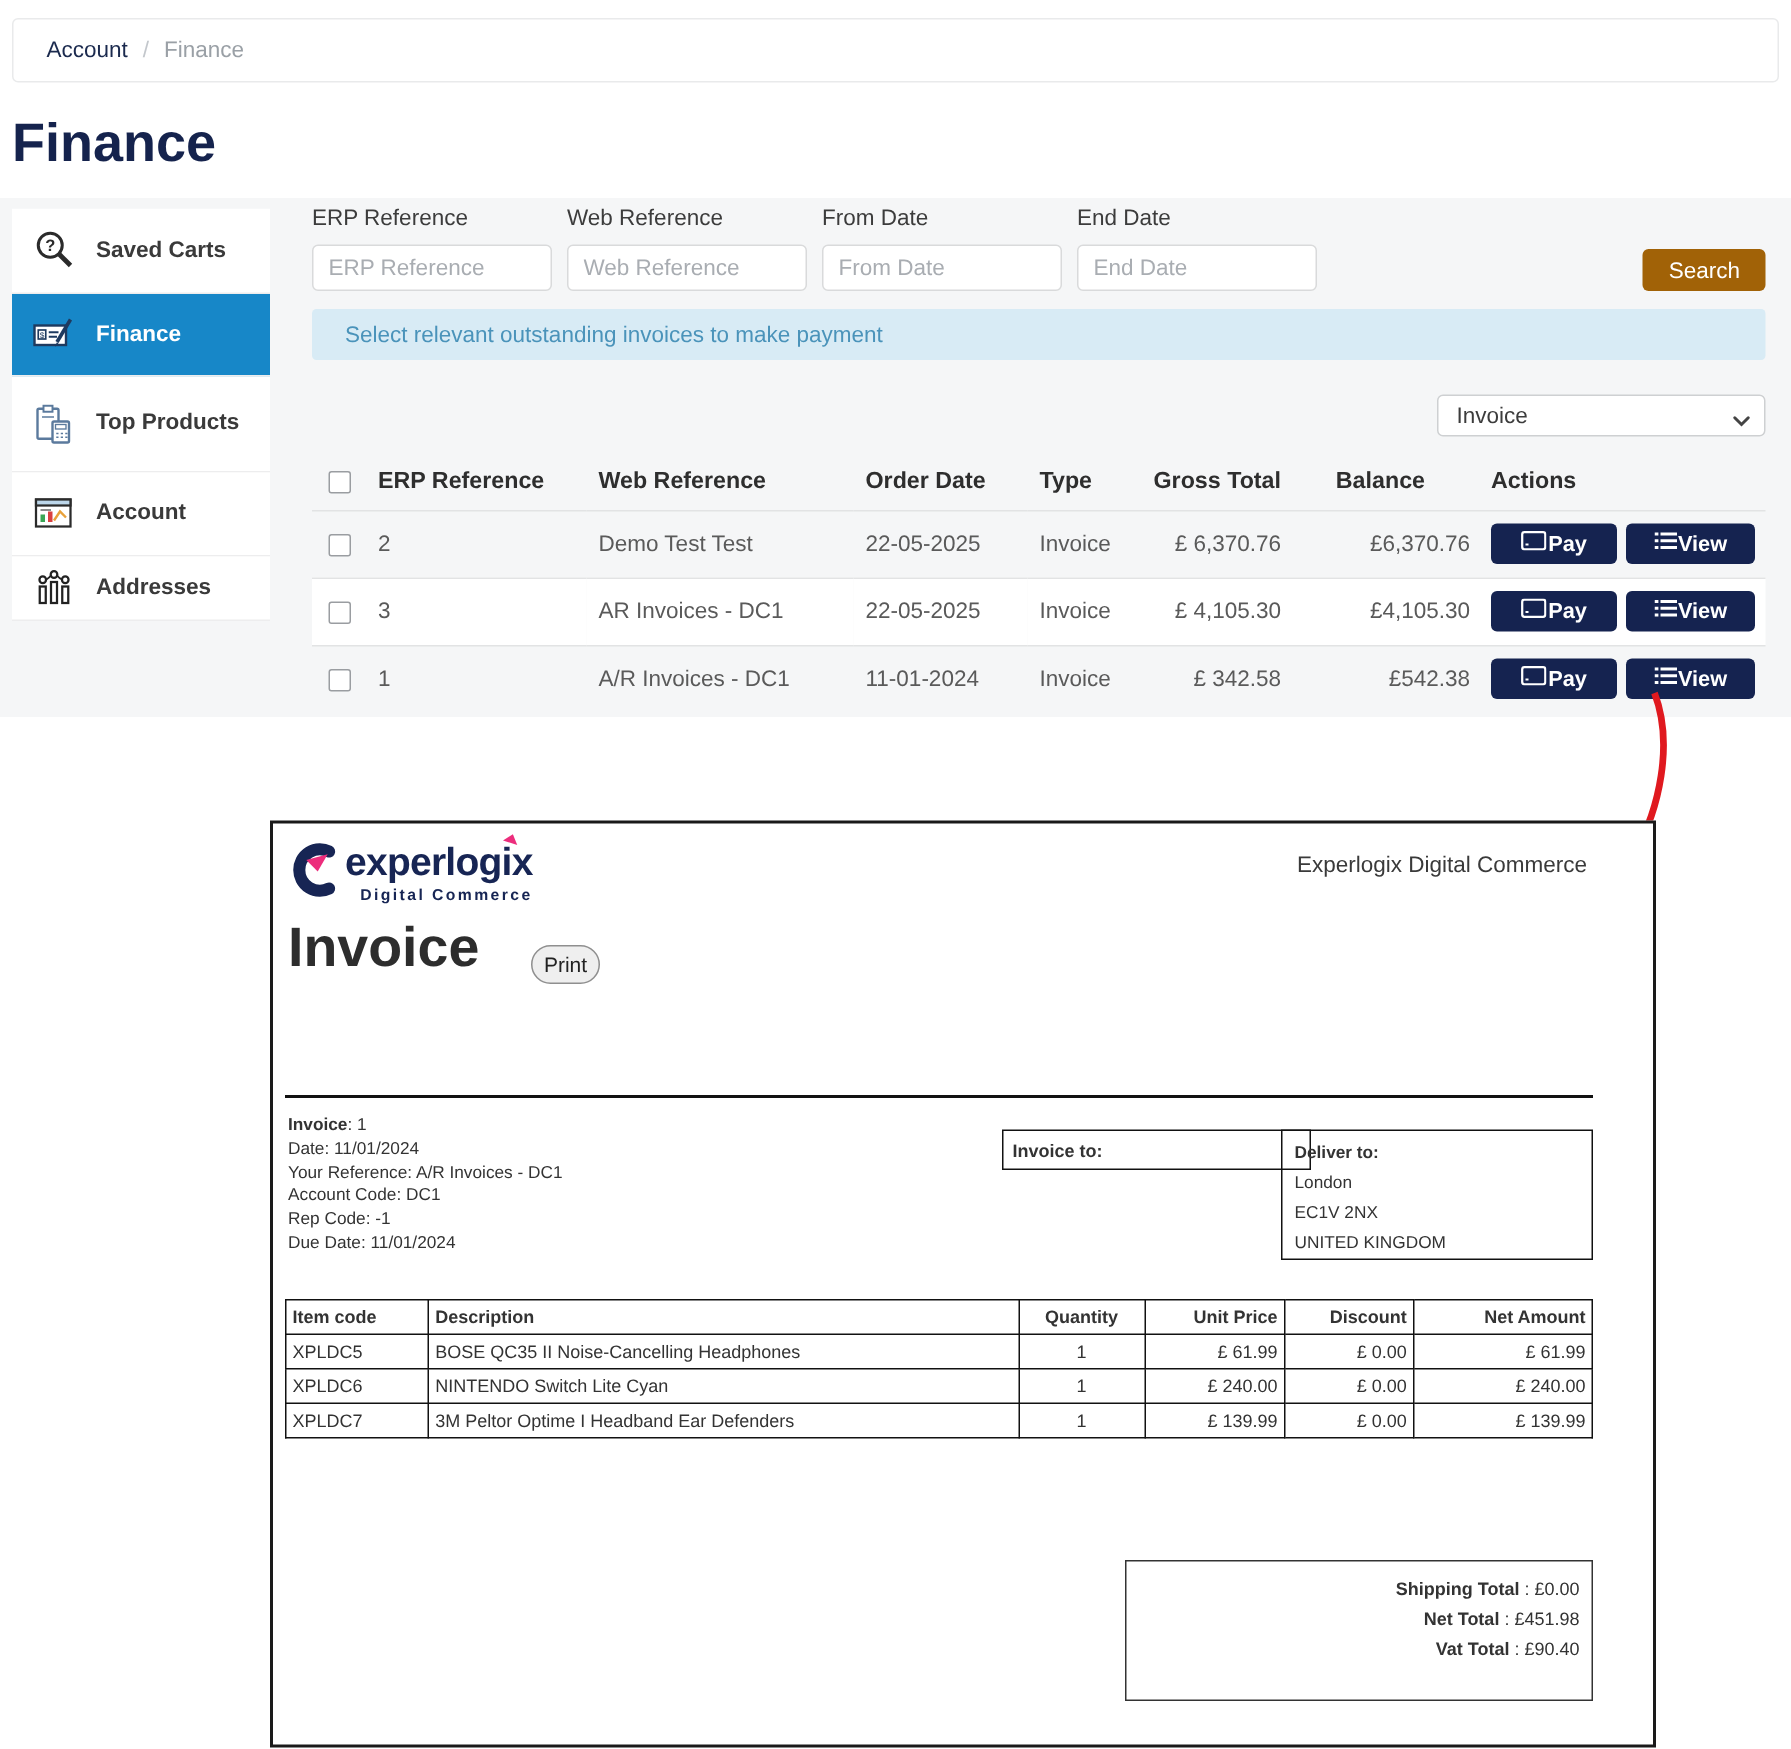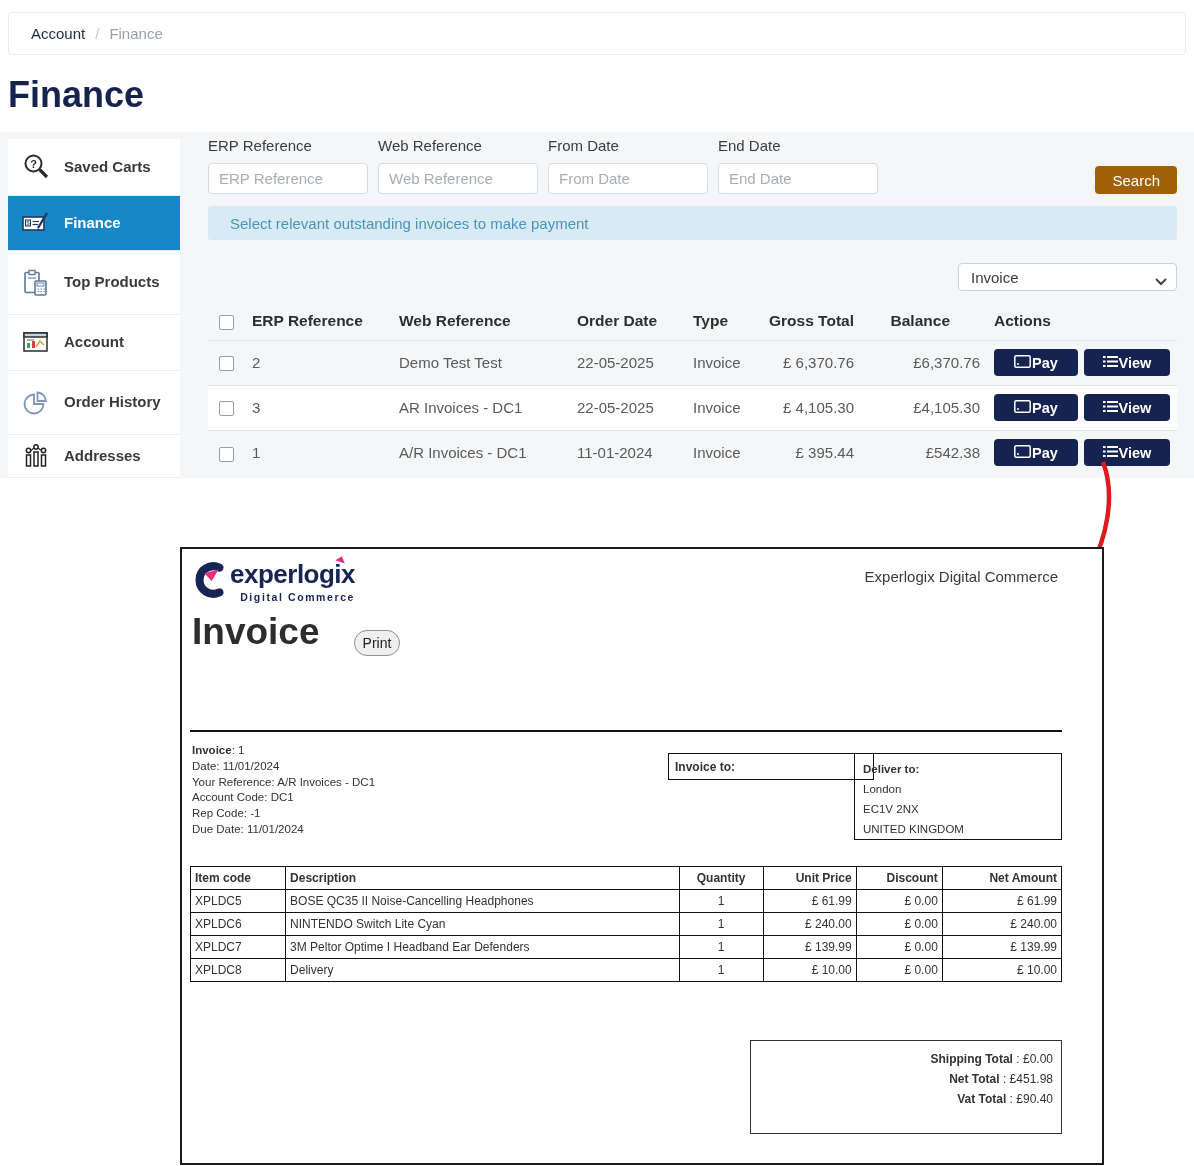--- a/index.html
+++ b/index.html
@@ -202,29 +202,20 @@
       <svg width="28" height="26" viewBox="0 0 28 26">
           <rect x="2" y="3" width="23" height="18" fill="#fff" stroke="#2b2b2b" stroke-width="1.5"></rect>
           <rect x="2" y="3" width="23" height="4" fill="#bcd6ea" stroke="#2b2b2b" stroke-width="1.5"></rect>
           <rect x="5" y="13" width="3" height="5" fill="#3aa655"></rect>
           <rect x="10" y="11" width="3" height="7" fill="#d94040"></rect>
           <polyline points="14,17 18,11 22,15" stroke="#e8a13a" stroke-width="1.6" fill="none"></polyline>
           <line x1="5" y1="10" x2="12" y2="10" stroke="#555" stroke-width="0.9"></line>
         </svg>
     </span>
     <span class="side-label">Account</span>
-  </div>
-  <div class="side-item h64">
-    <span class="side-icon">
-      <svg width="28" height="28" viewBox="0 0 28 28">
-          <path d="M12,15 L12,5.5 A9.5,9.5 0 1,0 21.5,15 Z" fill="none" stroke="#7f95b5" stroke-width="1.8"></path>
-          <path d="M15.5,12 L15.5,3.5 A9,9 0 0,1 24,12 Z" fill="none" stroke="#7f95b5" stroke-width="1.8"></path>
-        </svg>
-    </span>
-    <span class="side-label">Order History</span>
   </div>
   <div class="side-item h43">
     <span class="side-icon">
       <svg width="28" height="28" viewBox="0 0 28 28">
           <circle cx="6.5" cy="8.5" r="2.2" fill="none" stroke="#222" stroke-width="1.5"></circle>
           <circle cx="14" cy="5" r="2.2" fill="none" stroke="#222" stroke-width="1.5"></circle>
           <circle cx="21.5" cy="8.5" r="2.2" fill="none" stroke="#222" stroke-width="1.5"></circle>
           <path d="M8.7,8.5 Q11,7 11.8,5.8" fill="none" stroke="#222" stroke-width="1.2"></path>
           <path d="M16.2,5.8 Q17.5,7.5 19.3,8.3" fill="none" stroke="#222" stroke-width="1.2"></path>
           <rect x="4.5" y="13" width="4" height="11" fill="none" stroke="#222" stroke-width="1.5"></rect>
@@ -358,21 +349,21 @@
           </button>
         </td>
       </tr>
 
       <tr class="inv-row">
         <td class="cb"><input type="checkbox" class="row-check" style=""></td>
         <td>1</td>
         <td>A/R Invoices - DC1</td>
         <td>11-01-2024</td>
         <td>Invoice</td>
-        <td class="num">£ 395.44</td>
+        <td class="num">£ 342.58</td>
         <td class="num">£542.38</td>
         <td class="act">
           <button class="pv-btn pay-btn">
             <span><svg width="17" height="13" viewBox="0 0 17 13">
                   <rect x="0.8" y="0.8" width="15.4" height="11.4" rx="1.5" fill="none" stroke="#fff" stroke-width="1.5"></rect>
                   <line x1="3" y1="9" x2="6" y2="9" stroke="#fff" stroke-width="1.4" stroke-dasharray="2 1.2"></line>
                 </svg></span>
             <span>Pay</span>
           </button><button class="pv-btn view-btn">
             <span><svg width="15" height="13" viewBox="0 0 15 13">
@@ -492,28 +483,20 @@
 
       <tr>
         <td>XPLDC7</td>
         <td>3M Peltor Optime I Headband Ear Defenders</td>
         <td class="c">1</td>
         <td class="r">£ 139.99</td>
         <td class="r">£ 0.00</td>
         <td class="r">£ 139.99</td>
       </tr>
 
-      <tr>
-        <td>XPLDC8</td>
-        <td>Delivery</td>
-        <td class="c">1</td>
-        <td class="r">£ 10.00</td>
-        <td class="r">£ 0.00</td>
-        <td class="r">£ 10.00</td>
-      </tr>
 
     </tbody>
   </table>
 
   <div class="totals-box">
 
     <div><span class="t-label">Shipping Total</span><span> : </span><span>£0.00</span></div>
 
     <div><span class="t-label">Net Total</span><span> : </span><span>£451.98</span></div>
 

